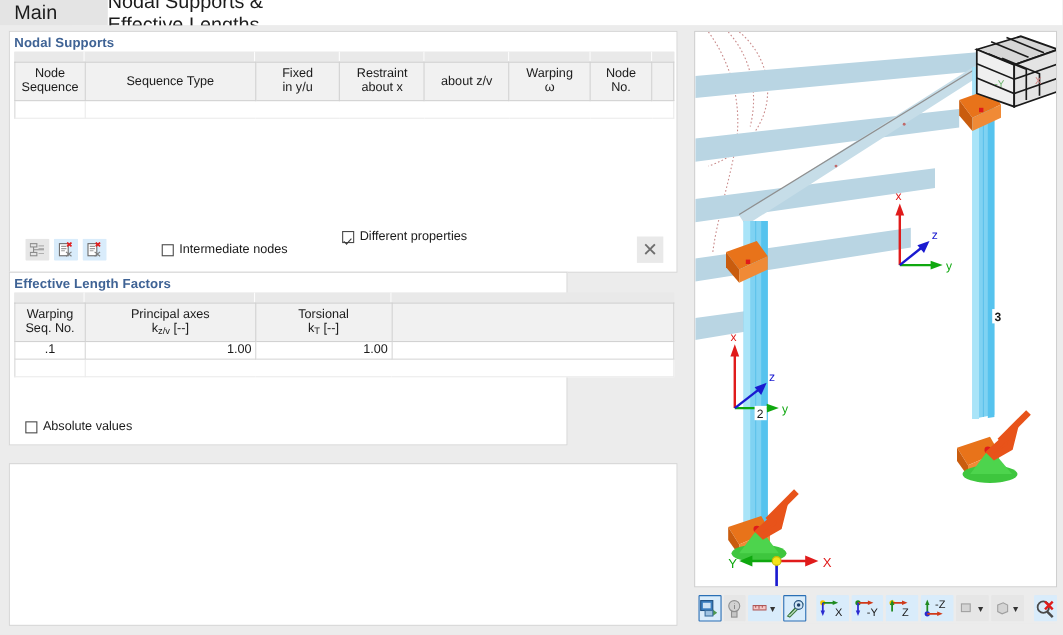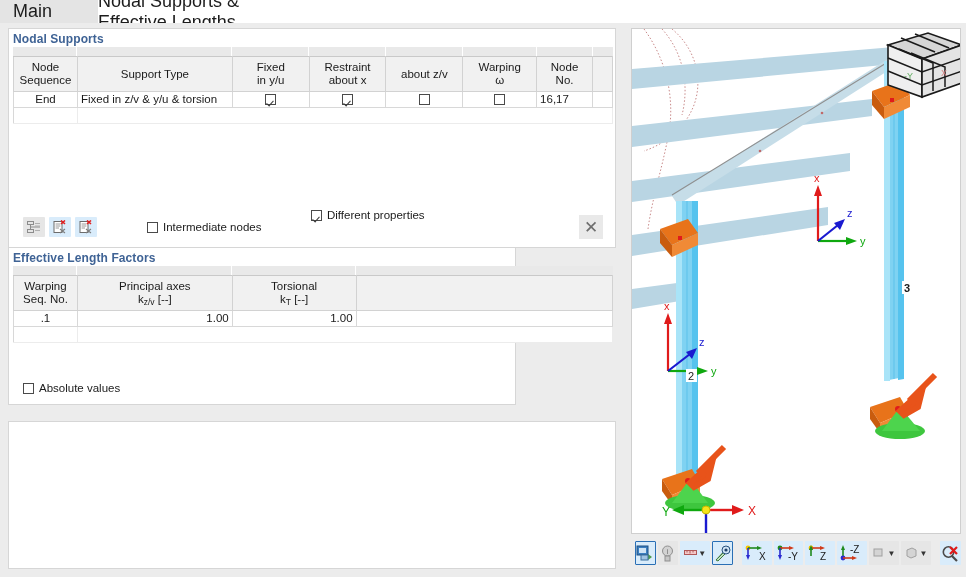--- a/index.html
+++ b/index.html
@@ -229,21 +229,21 @@
               <col style="width:20px">
           </colgroup>
           <thead>
             <tr>
               <th>
                 <div>Node</div>
                 <div>Sequence</div>
               </th>
               <th>
                 <div></div>
-                <div>Support Type</div>
+                <div>Sequence Type</div>
               </th>
               <th>
                 <div>Fixed</div>
                 <div>in y/u</div>
               </th>
               <th>
                 <div>Restraint</div>
                 <div>about x</div>
               </th>
               <th>
@@ -255,30 +255,20 @@
                 <div>ω</div>
               </th>
               <th>
                 <div>Node</div>
                 <div>No.</div>
               </th>
               <th></th>
             </tr>
           </thead>
           <tbody>
-            <tr>
-              <td class="rowhdr">End</td>
-              <td class="lt">Fixed in z/v &amp; y/u &amp; torsion</td>
-              <td class="cen"><span class="cb checked"></span></td>
-              <td class="cen"><span class="cb checked"></span></td>
-              <td class="cen"><span class="cb"></span></td>
-              <td class="cen"><span class="cb"></span></td>
-              <td class="lt">16,17</td>
-              <td class="blank"></td>
-            </tr>
             <tr class="emptyrow">
               <td class="rowhdr"></td>
               <td colspan="7" style="border-right-color:#ececec;"></td>
             </tr>
           </tbody>
         </table>
       </div>
 
       <div class="minibar">
         <div class="mbtn dis">

